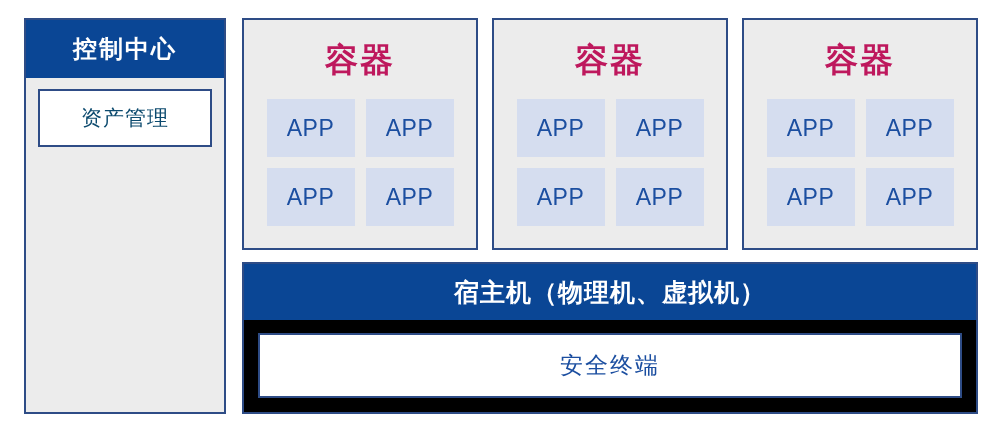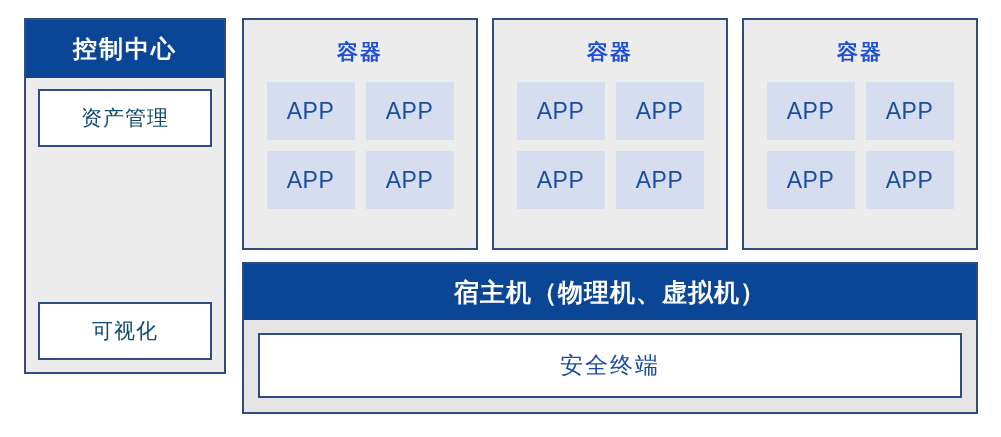--- a/index.html
+++ b/index.html
@@ -20,21 +20,21 @@
     height: 437px;
     background: #ffffff;
   }
 
   
   .control-panel {
     position: absolute;
     left: 24px;
     top: 18px;
     width: 202px;
-    height: 356px;
+    height: 396px;
     box-sizing: border-box;
     border: 2px solid #2e4c86;
     background: #ececec;
     display: flex;
     flex-direction: column;
   }
   .control-header {
     height: 58px;
     flex: 0 0 58px;
     background: #0a4695;
@@ -76,22 +76,22 @@
     box-sizing: border-box;
     border: 2px solid #2e4c86;
     background: #ececec;
   }
   .container-panel.c0 { left: 242px; }
   .container-panel.c1 { left: 492px; }
   .container-panel.c2 { left: 742px; }
 
   .container-title {
     text-align: center;
-    color: #1d4ed8;
-    font-size: 21px;
+    color: #be185d;
+    font-size: 33px;
     font-weight: bold;
     letter-spacing: 2px;
     margin-top: 18px;
     margin-bottom: 16px;
   }
   .app-grid {
     display: grid;
     grid-template-columns: repeat(2, 88px);
     grid-template-rows: repeat(2, 58px);
     column-gap: 22px;
@@ -111,21 +111,21 @@
 
   
   .host-panel {
     position: absolute;
     left: 242px;
     top: 262px;
     width: 736px;
     height: 152px;
     box-sizing: border-box;
     border: 2px solid #2e4c86;
-    background: #e5e5e5;
+    background: #000000;
   }
   .host-banner {
     height: 56px;
     background: #0a4695;
     color: #ffffff;
     font-size: 25px;
     font-weight: bold;
     letter-spacing: 1px;
     display: flex;
     align-items: center;
@@ -152,21 +152,20 @@
 </style>
 </head>
 <body>
 
 <div id="diagram">
 
   <div class="control-panel">
     <div class="control-header">控制中心</div>
     <div class="control-body">
       <div class="control-item">资产管理</div>
-      <div class="control-item">可视化</div>
     </div>
   </div>
 
   <div class="container-panel c0">
     <div class="container-title">容器</div>
     <div class="app-grid">
       <div class="app-box">APP</div>
       <div class="app-box">APP</div>
       <div class="app-box">APP</div>
       <div class="app-box">APP</div>

